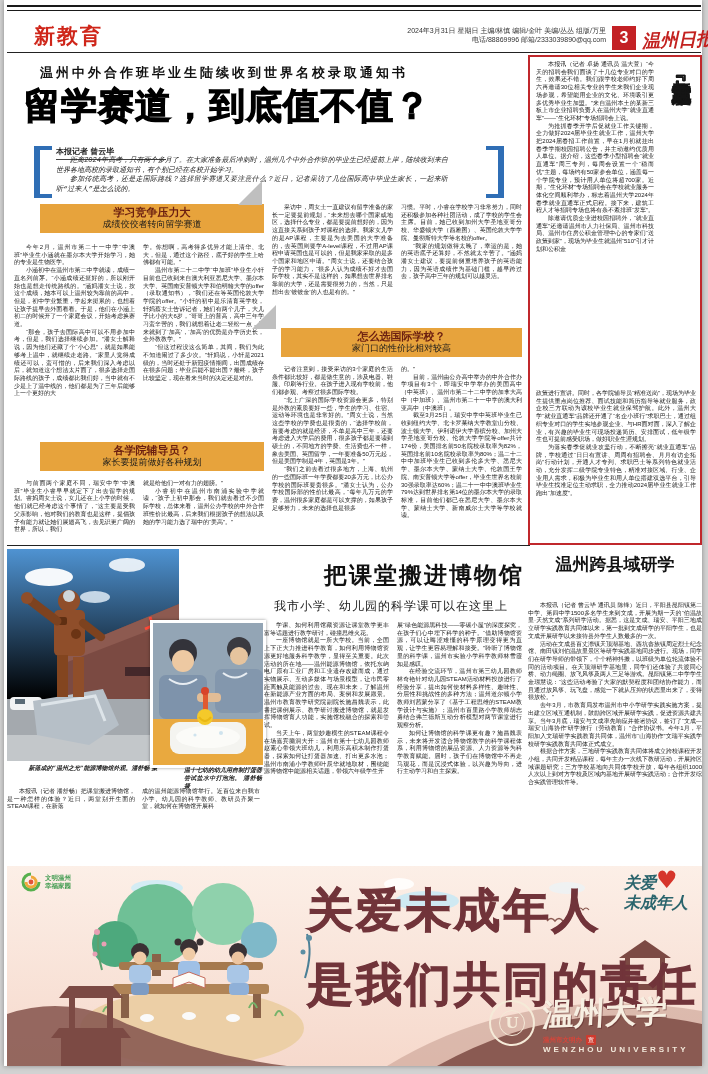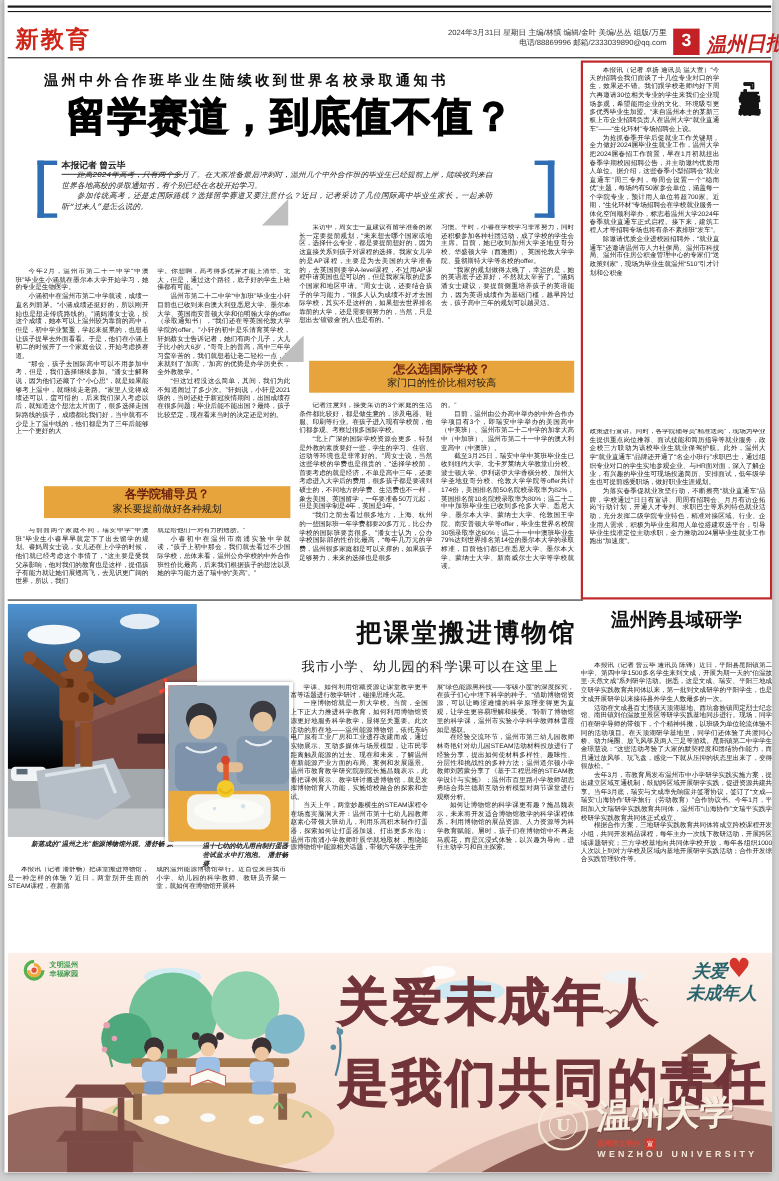--- a/index.html
+++ b/index.html
@@ -1,26 +1,26 @@
 <!DOCTYPE html>
 <html><head>
 <meta charset="utf-8">
 <style>
   html,body{margin:0;padding:0;background:#c9c9c9;font-family:"Liberation Sans",sans-serif;}
   .stage{position:relative;width:708px;height:1074px;background:#d2d2d2;overflow:hidden;}
   .page{position:absolute;left:4px;top:0;width:698px;height:1066px;background:#ffffff;box-shadow:0 0 5px rgba(0,0,0,.35);}
   .abs{position:absolute;}
   
-  .sect-name{font-size:21px;font-weight:bold;color:#cf261a;letter-spacing:2px;}
+  .sect-name{font-size:21px;font-weight:bold;color:#cf261a;letter-spacing:2px;margin-left:20px;}
   .dateline{font-size:7px;color:#333;text-align:right;line-height:9px;white-space:nowrap;}
   .pagebox{width:24px;height:24px;background:#c32125;color:#fff;font-weight:bold;font-size:16px;display:flex;align-items:center;justify-content:center;}
   .masthead{font-family:"DejaVu Serif",serif;font-style:italic;font-weight:bold;font-size:18px;color:#c3211f;transform:rotate(-2deg);white-space:nowrap;}
   
   .kicker{font-size:13px;font-weight:bold;color:#111;text-align:left;letter-spacing:3px;}
-  .headline{font-size:36px;font-weight:900;color:#000;text-align:center;letter-spacing:1px;-webkit-text-stroke:1.2px #000;}
+  .headline{font-size:36px;font-weight:900;color:#000;text-align:left;letter-spacing:1px;-webkit-text-stroke:1.2px #000;}
   .byline{font-size:8px;font-weight:bold;color:#222;border-bottom:1px solid #444;display:inline-block;padding-bottom:2px;width:110px;}
   .intro{font-family:Liberation Mono, monospace;font-style:italic;font-size:7px;line-height:9.5px;color:#222;text-align:justify;}
   .bracket-l{width:12px;height:44px;border-left:6px solid #2f6eb5;border-top:4px solid #2f6eb5;border-bottom:4px solid #2f6eb5;}
   .bracket-r{width:12px;height:44px;border-right:6px solid #2f6eb5;border-top:4px solid #2f6eb5;border-bottom:4px solid #2f6eb5;}
   .sec{background:#e7a33c;text-align:center;padding:2px 0 3px 0;}
   .sec .l1{font-size:11px;font-weight:bold;color:#6b1f10;line-height:13px;}
   .sec .l2{font-size:9px;color:#1a1a1a;line-height:11px;}
   .tri{width:0;height:0;border-left:24px solid transparent;border-bottom:24px solid #bfbfbf;}
   .body6{font-size:6px;line-height:7.7px;color:#191919;text-align:justify;overflow:hidden;}
   .paras p{margin:0;text-indent:2em;}
@@ -30,21 +30,21 @@
   .vtitle{writing-mode:vertical-rl;font-family:"DejaVu Serif",serif;font-weight:bold;font-size:20px;color:#141414;letter-spacing:0;}
   
   .rtitle{font-family:"DejaVu Serif",serif;font-weight:bold;font-size:17px;color:#111;text-align:center;line-height:21px;}
   
   .mtitle{font-family:"DejaVu Serif",serif;font-weight:bold;font-size:23px;color:#111;text-align:right;letter-spacing:2px;}
   .msub{font-size:12px;color:#1a1a1a;text-align:center;letter-spacing:1px;}
   .cap{font-family:"DejaVu Serif",serif;font-style:italic;font-weight:bold;font-size:6px;line-height:8px;color:#222;}
   .photoframe{border:3px solid #fff;box-shadow:0 0 3px rgba(0,0,0,.4);}
   
   .slogan{font-family:"DejaVu Serif",serif;font-weight:bold;font-size:46px;color:#71343a;letter-spacing:3px;white-space:nowrap;-webkit-text-stroke:1px #71343a;}
-  .badge{font-family:"DejaVu Serif",serif;font-weight:bold;font-style:italic;color:#2a646c;line-height:20px;text-align:center;}
+  .badge{font-family:"DejaVu Serif",serif;font-weight:bold;font-style:italic;color:#2a646c;line-height:20px;text-align:left;}
   .heart{color:#d6352b;font-size:24px;line-height:20px;}
   .civ{font-size:6.5px;font-weight:bold;color:#3f9b4f;line-height:8px;}
   .uniname{font-family:"DejaVu Serif",serif;font-weight:bold;font-size:31px;color:#f7efe2;transform:skewX(-5deg) rotate(-2deg);white-space:nowrap;text-shadow:1px 1px 0 rgba(90,40,40,.5);}
   .unien{font-size:8px;letter-spacing:3px;color:#f2e8da;font-weight:bold;}
   .seal{width:42px;height:42px;border:2.5px solid #f5ead8;border-radius:50%;display:flex;align-items:center;justify-content:center;}
   .seal-inner{width:24px;height:24px;border:1.5px solid #f5ead8;border-radius:50%;display:flex;align-items:center;justify-content:center;font-family:"DejaVu Serif",serif;font-weight:bold;font-size:15px;color:#f5ead8;}
   .credit{font-size:6.5px;color:#d8453a;font-weight:bold;}
   .credit-seal{width:10px;height:10px;background:#cf3a2e;color:#fff;font-size:6px;display:flex;align-items:center;justify-content:center;border-radius:1px;}
 </style>
 </head>
@@ -70,20 +70,24 @@
   <div class="abs bracket-l" style="left:34px;top:146px;"></div>
   <div class="abs bracket-r" style="left:486px;top:146px;"></div>
   <div class="abs" style="left:56px;top:140px;">
     <span class="byline">本报记者 曾云毕</span>
   </div>
   <div class="abs intro paras" style="left:56px;top:156px;width:392px;height:46px;overflow:hidden;">
       <p class="para">距离2024年高考，只有两个多月了。在大家准备最后冲刺时，温州几个中外合作班的毕业生已经提前上岸，陆续收到来自世界各地高校的录取通知书，有个别已经在名校开始学习。</p>
       <p class="para">参加传统高考，还是走国际路线？选择留学赛道又要注意什么？近日，记者采访了几位国际高中毕业生家长，一起来听听“过来人”是怎么说的。</p>
     </div>
 
+  <div class="abs sec" style="left:40px;top:204px;width:224px;">
+    <div class="l1">学习竞争压力大</div>
+    <div class="l2">成绩佼佼者转向留学赛道</div>
+  </div>
   <div class="abs tri" style="left:238px;top:181px;"></div>
 
   <div class="abs body6 paras" style="left:14px;top:244px;width:121px;height:194px;">
       <p class="para">今年2月，温州市第二十一中学“中澳班”毕业生小涵就在墨尔本大学开始学习，她的专业是生物医学。</p>
       <p class="para">小涵初中在温州市第二中学就读，成绩一直名列前茅。“小涵成绩还挺好的，所以刚开始也是想走传统路线的。”涵妈潘女士说，按这个成绩，她本可以上温州较为靠前的高中，但是，初中学业繁重，学起来挺累的，也想着让孩子提早去外面看看。于是，他们在小涵上初二的时候开了一个家庭会议，开始考虑换赛道。</p>
       <p class="para">“那会，孩子去国际高中可以不用参加中考，但是，我们选择继续参加。”潘女士解释说，因为他们还藏了个“小心思”，就是如果能够考上温中，就继续走老路。“家里人觉得成绩还可以，蛮可惜的，后来我们深入考虑以后，就知道这个想法太片面了，很多选择走国际路线的孩子，成绩都比我们好，当中就有不少是上了温中线的，他们都是为了三年后能够上一个更好的大</p>
     </div>
   <div class="abs body6 paras nofirst" style="left:143px;top:244px;width:121px;height:194px;">
       <p class="para">学。你想啊，高考得多优异才能上清华、北大，但是，通过这个路径，底子好的学生上哈佛都有可能。”</p>
       <p class="para">温州市第二十二中学“中加班”毕业生小轩目前也已收到来自澳大利亚悉尼大学、墨尔本大学、英国南安普顿大学和伯明翰大学的offer（录取通知书），“我们还在等英国伦敦大学学院的offer。”小轩的初中是乐清育英学校，轩妈蔡女士告诉记者，她们有两个儿子，大儿子比小的大6岁，“哥哥上的普高，高中三年学习蛮辛苦的，我们就想着让老二轻松一点，后来就到了‘加高’，‘加高’的优势是办学历史长，全外教教学。”</p>

